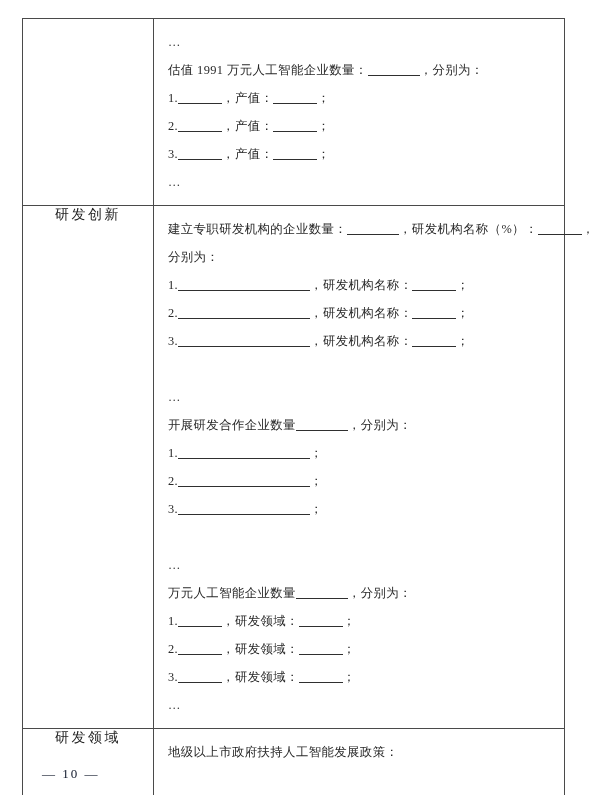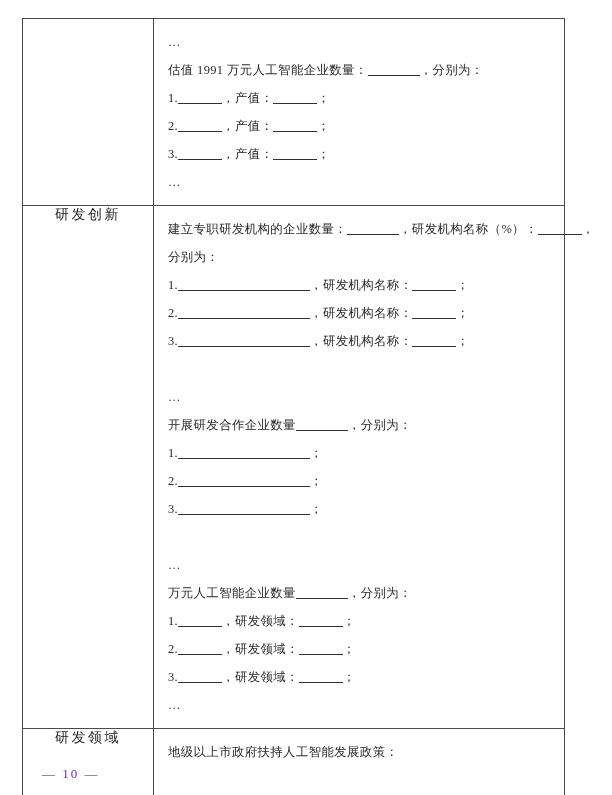--- a/index.html
+++ b/index.html
@@ -81,21 +81,21 @@
   .b-md  { width: 52px; }
   .b-xl  { width: 132px; }
 
   
   .page-number {
     position: absolute;
     left: 42px;
     top: 766px;
     font-size: 13px;
     letter-spacing: 2px;
-    color: #6d28d9;
+    color: #0f172a;
   }
 </style>
 </head>
 <body>
 
 <div class="page">
 
   <table class="form-table">
     <tbody>
 

